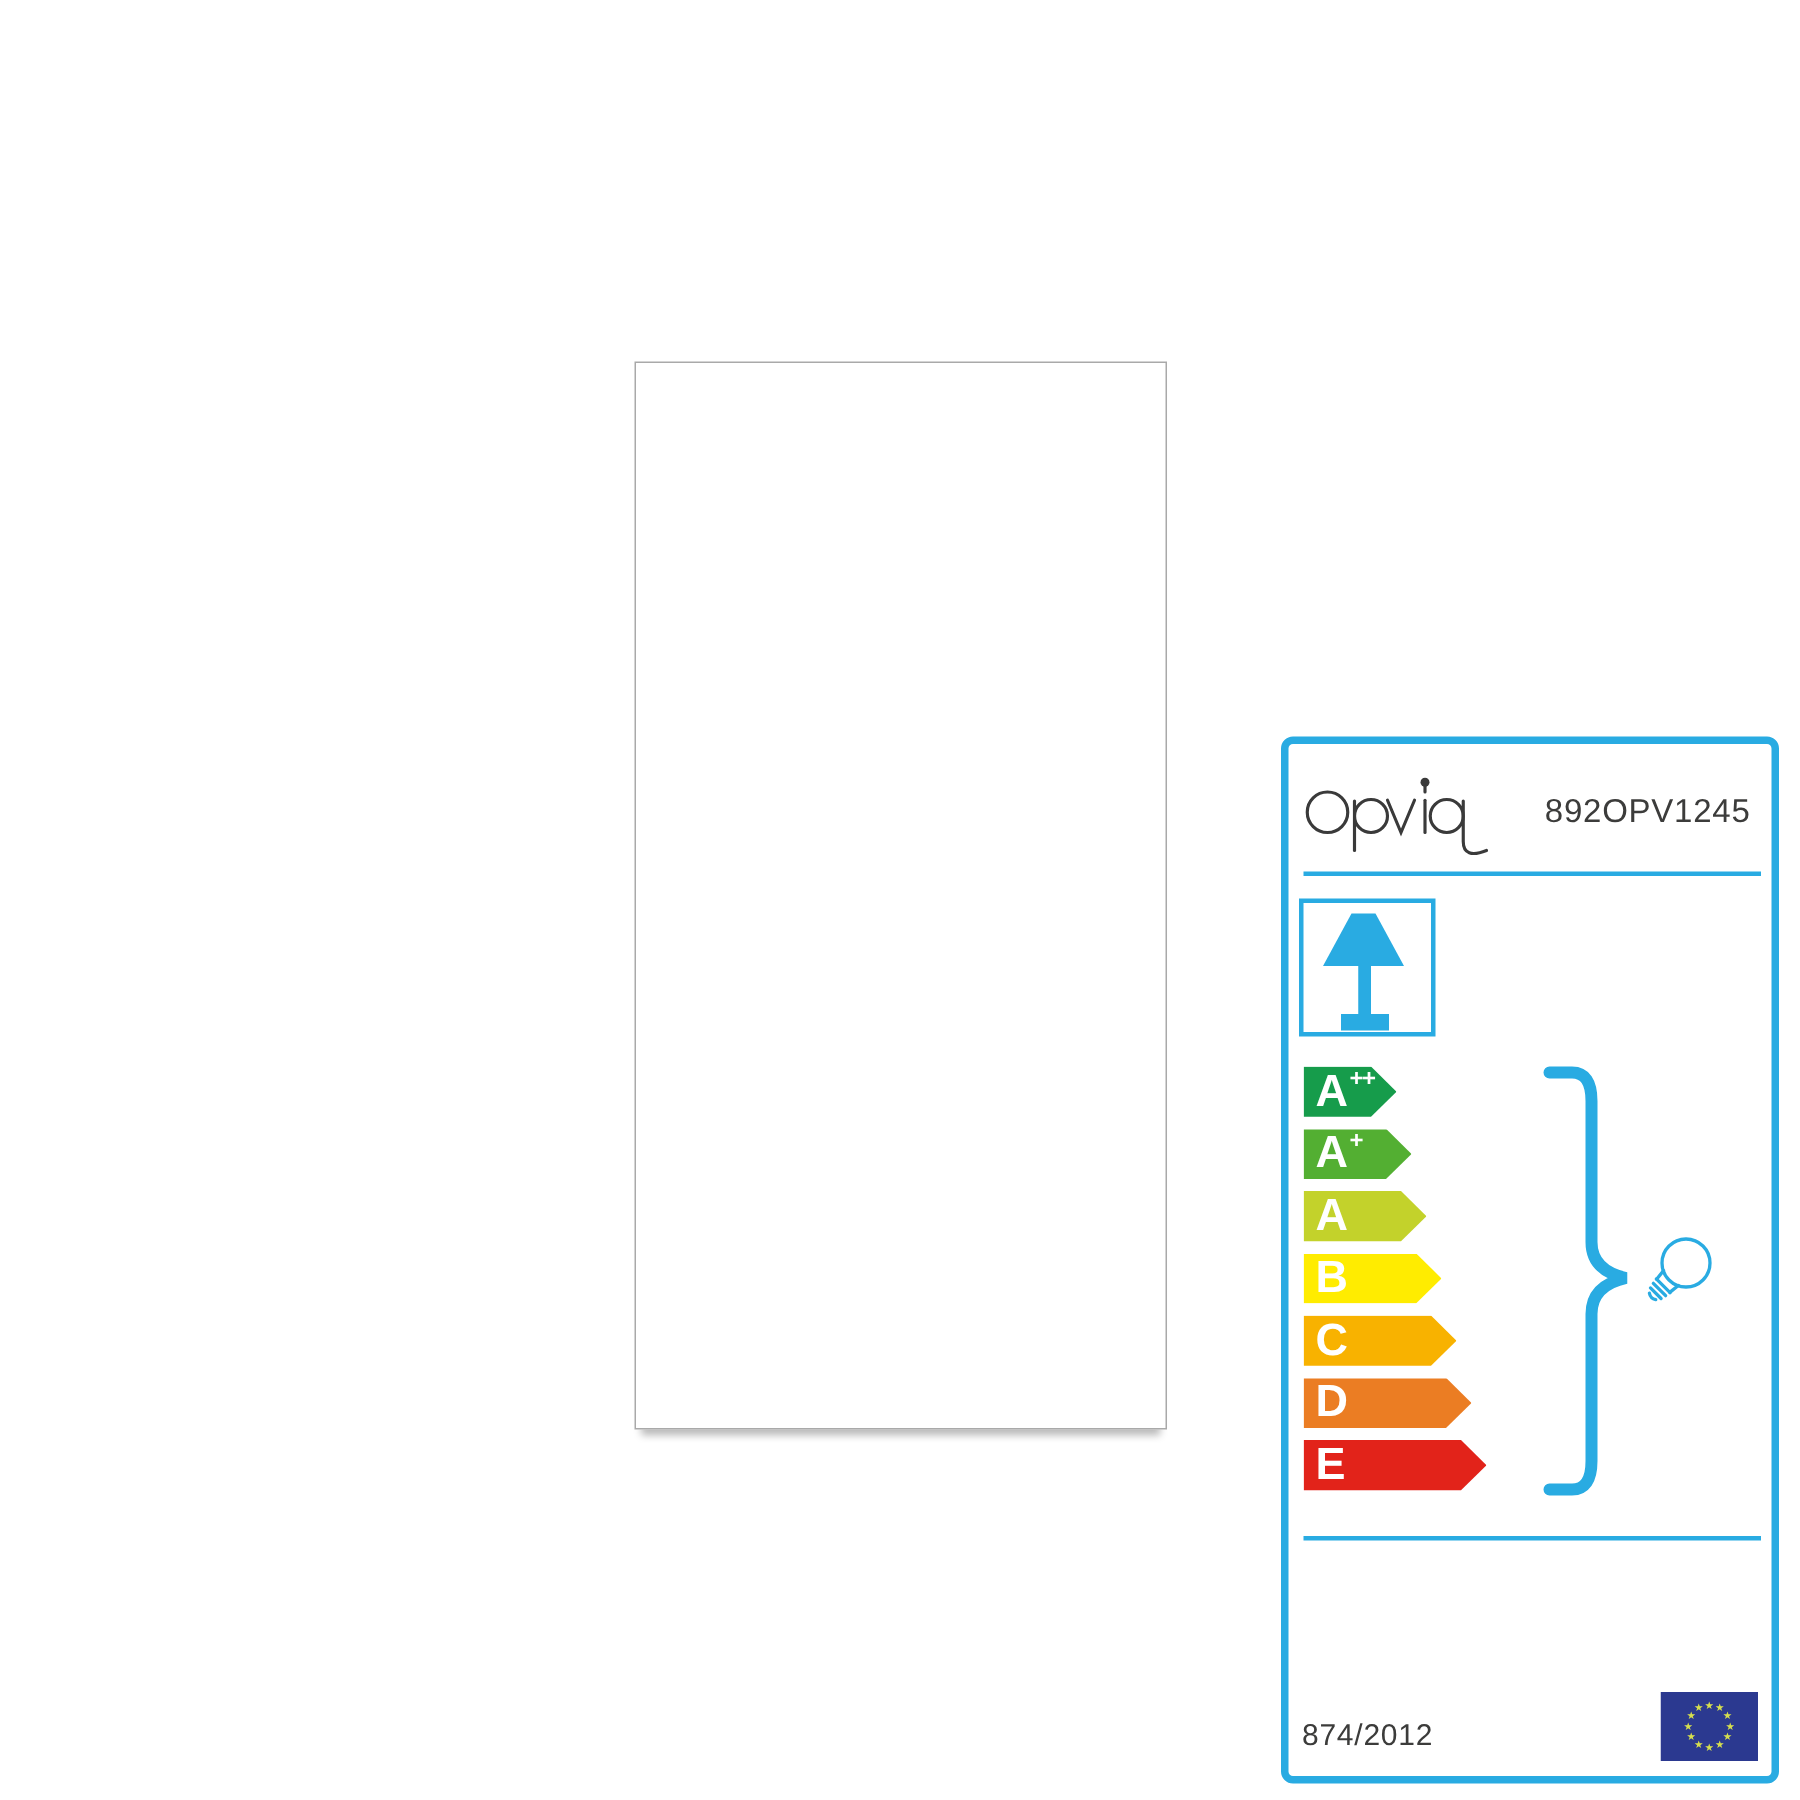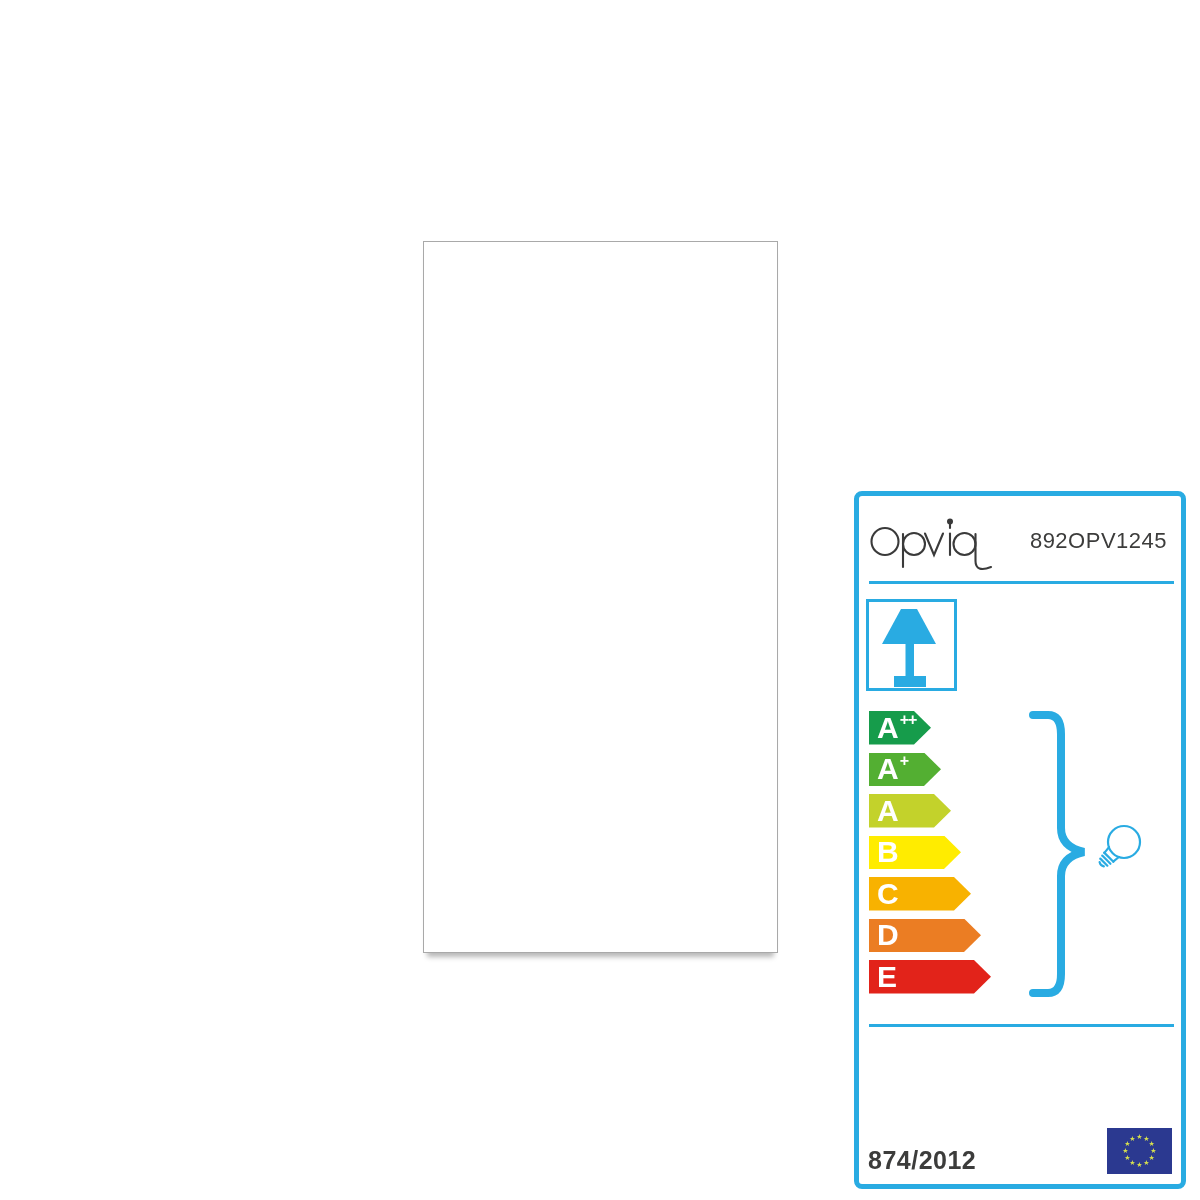--- a/index.html
+++ b/index.html
@@ -49,21 +49,21 @@
   }
   .letter{color:#fff;font-weight:bold;font-size:30px;line-height:1;padding-left:8px;}
   .sup{color:#fff;font-weight:bold;font-size:16px;line-height:1;position:relative;top:-8px;margin-left:1px;letter-spacing:-1px;}
 
   .brace{left:168px;top:214px;width:66px;height:288px;}
   .brace path{fill:none;stroke:var(--accent);stroke-width:8;stroke-linecap:round;stroke-linejoin:miter;}
 
   .bulb{left:239px;top:322px;width:64px;height:64px;}
   .bulb .s{fill:none;stroke:var(--accent);stroke-width:2.2;stroke-linecap:round;}
 
-  .regulation{left:9px;top:650px;font-size:25px;font-weight:bold;color:var(--text);letter-spacing:0.5px;}
+  .regulation{left:9px;top:650px;font-size:20px;font-weight:normal;color:var(--text);letter-spacing:0.5px;}
 
   .flag{left:248px;top:632px;width:65px;height:46px;}
   .flag .bg{fill:var(--eu-flag-blue);}
   .flag text{fill:var(--eu-flag-star);font-size:7px;font-family:"DejaVu Sans",sans-serif;text-anchor:middle;dominant-baseline:central;}
 </style>
 </head>
 <body>
 
 <div class="page">
   <div class="card-frame">

